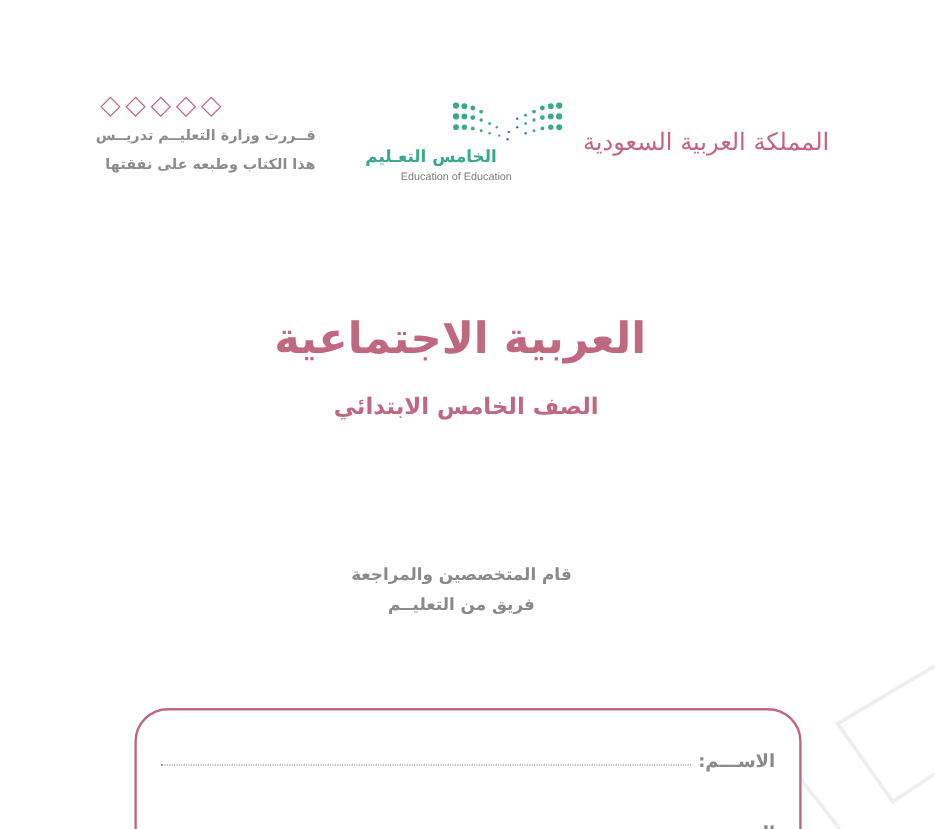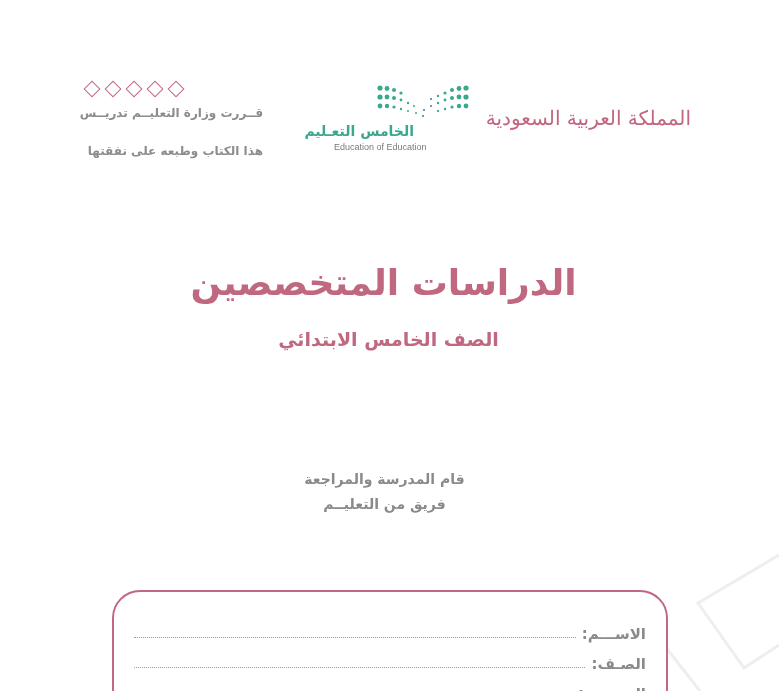--- a/index.html
+++ b/index.html
@@ -39,21 +39,21 @@
     right: 516px;
     direction: rtl;
     text-align: right;
     font-family: "DejaVu Sans", sans-serif;
     font-size: 12px;
     color: #8c8c8c;
     font-weight: bold;
     white-space: nowrap;
   }
   .approval-line.l1 { top: 106px; }
-  .approval-line.l2 { top: 130px; margin-top: 14px; }
+  .approval-line.l2 { top: 130px; }
 
   
   .moe-dots {
     position: absolute;
     left: 376px; top: 84px;
     width: 94px; height: 34px;
   }
   .moe-ar {
     position: absolute;
     left: 334px; top: 123px;
@@ -236,34 +236,30 @@
         <circle cx="55" cy="15" r="1"></circle>
         <circle cx="47" cy="32" r="1"></circle>
         <circle cx="62" cy="27" r="1"></circle>
     </g>
   </svg>
   <div class="moe-ar">الخامس التعـليم</div>
   <div class="moe-en">Education of Education</div>
 
   <div class="kingdom">المملكة العربية السعودية</div>
 
-  <div class="title">الدراسات المتخصصين</div>
+  <div class="title">العربية الاجتماعية</div>
   <div class="subtitle">الصف الخامس الابتدائي</div>
 
-  <div class="credits c1">قام المدرسة والمراجعة</div>
+  <div class="credits c1">قام المتخصصين والمراجعة</div>
   <div class="credits c2">فريق من التعليــم</div>
 
   <div class="name-box">
     <div class="field-row r1">
       <span class="field-label">الاســـم:</span>
       <span class="field-line"></span>
     </div>
-    <div class="field-row r2">
-      <span class="field-label">الصـف:</span>
-      <span class="field-line"></span>
-    </div>
     <div class="field-row r3">
       <span class="field-label">المدرسة:</span>
 
     </div>
   </div>
 
 </div>
 
 </body></html>

